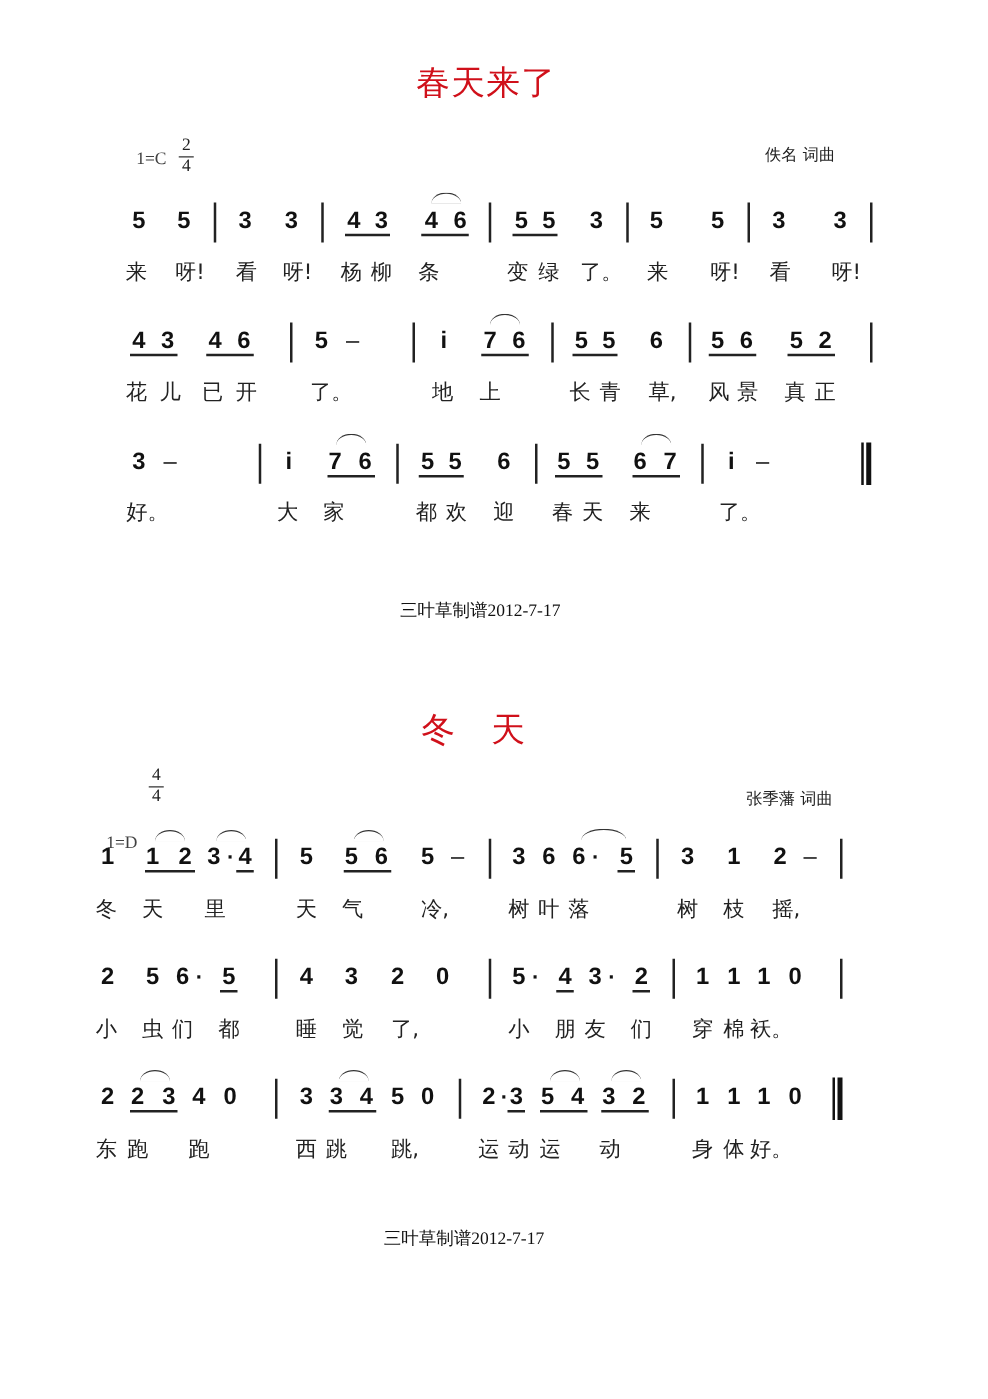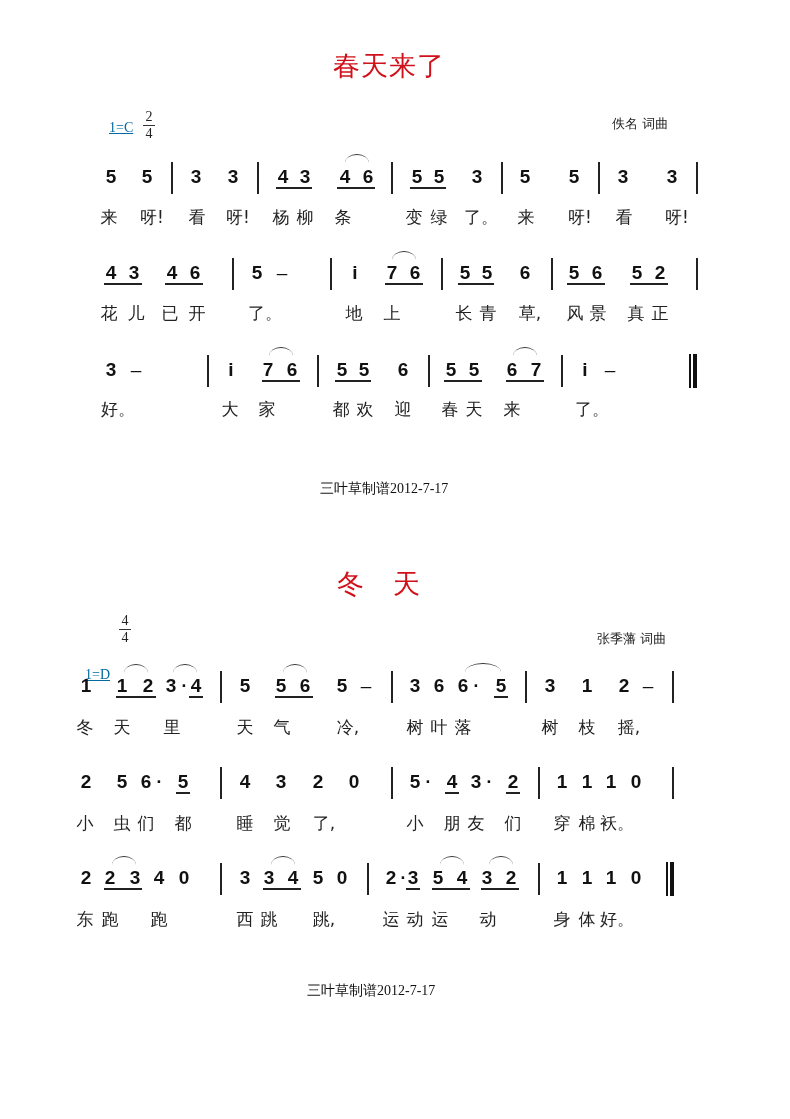--- a/index.html
+++ b/index.html
@@ -1,18 +1,18 @@
 <!DOCTYPE html>
 <html><head>
 <meta charset="utf-8">
 <style>
   html, body { margin:0; padding:0; background:#ffffff; }
   body { width:790px; height:1119px; position:relative; overflow:hidden; font-family:"DejaVu Sans", sans-serif; color:#111; }
   .title { position:absolute; color:#d0101a; font-family:"DejaVu Serif", serif; font-size:27px; letter-spacing:1px; white-space:nowrap; }
-  .key { position:absolute; font-family:"Liberation Serif", serif; font-size:14px; color:#0369a1;text-decoration:underline; }
+  .key { position:absolute; font-family:"Liberation Serif", serif; font-size:14px; color:#404040; }
   .frac { position:absolute; font-family:"Liberation Serif", serif; font-size:14px; color:#222; text-align:center; width:12px; line-height:14px; }
   .frac .line { display:block; border-top:1px solid #333; margin:1px 0; }
   .author { position:absolute; font-size:13px; color:#222; white-space:nowrap; }
   .note { position:absolute; font-family:"Liberation Sans", sans-serif; font-weight:bold; font-size:19px; color:#111; white-space:nowrap; transform:translateX(-50%); }
   .lyric { position:absolute; font-size:17px; color:#222; white-space:nowrap; transform:translateX(-50%); }
   .bar { position:absolute; width:1.5px; background:#222; height:32px; }
   .endbar { position:absolute; width:4px; background:#111; height:34px; }
   .thinbar { position:absolute; width:1.5px; background:#111; height:34px; }
   .ul { position:absolute; height:1.5px; background:#222; }
   .tie { position:absolute; border-top:1.5px solid #333; border-radius:50% 50% 0 0 / 100% 100% 0 0; height:8px; }

